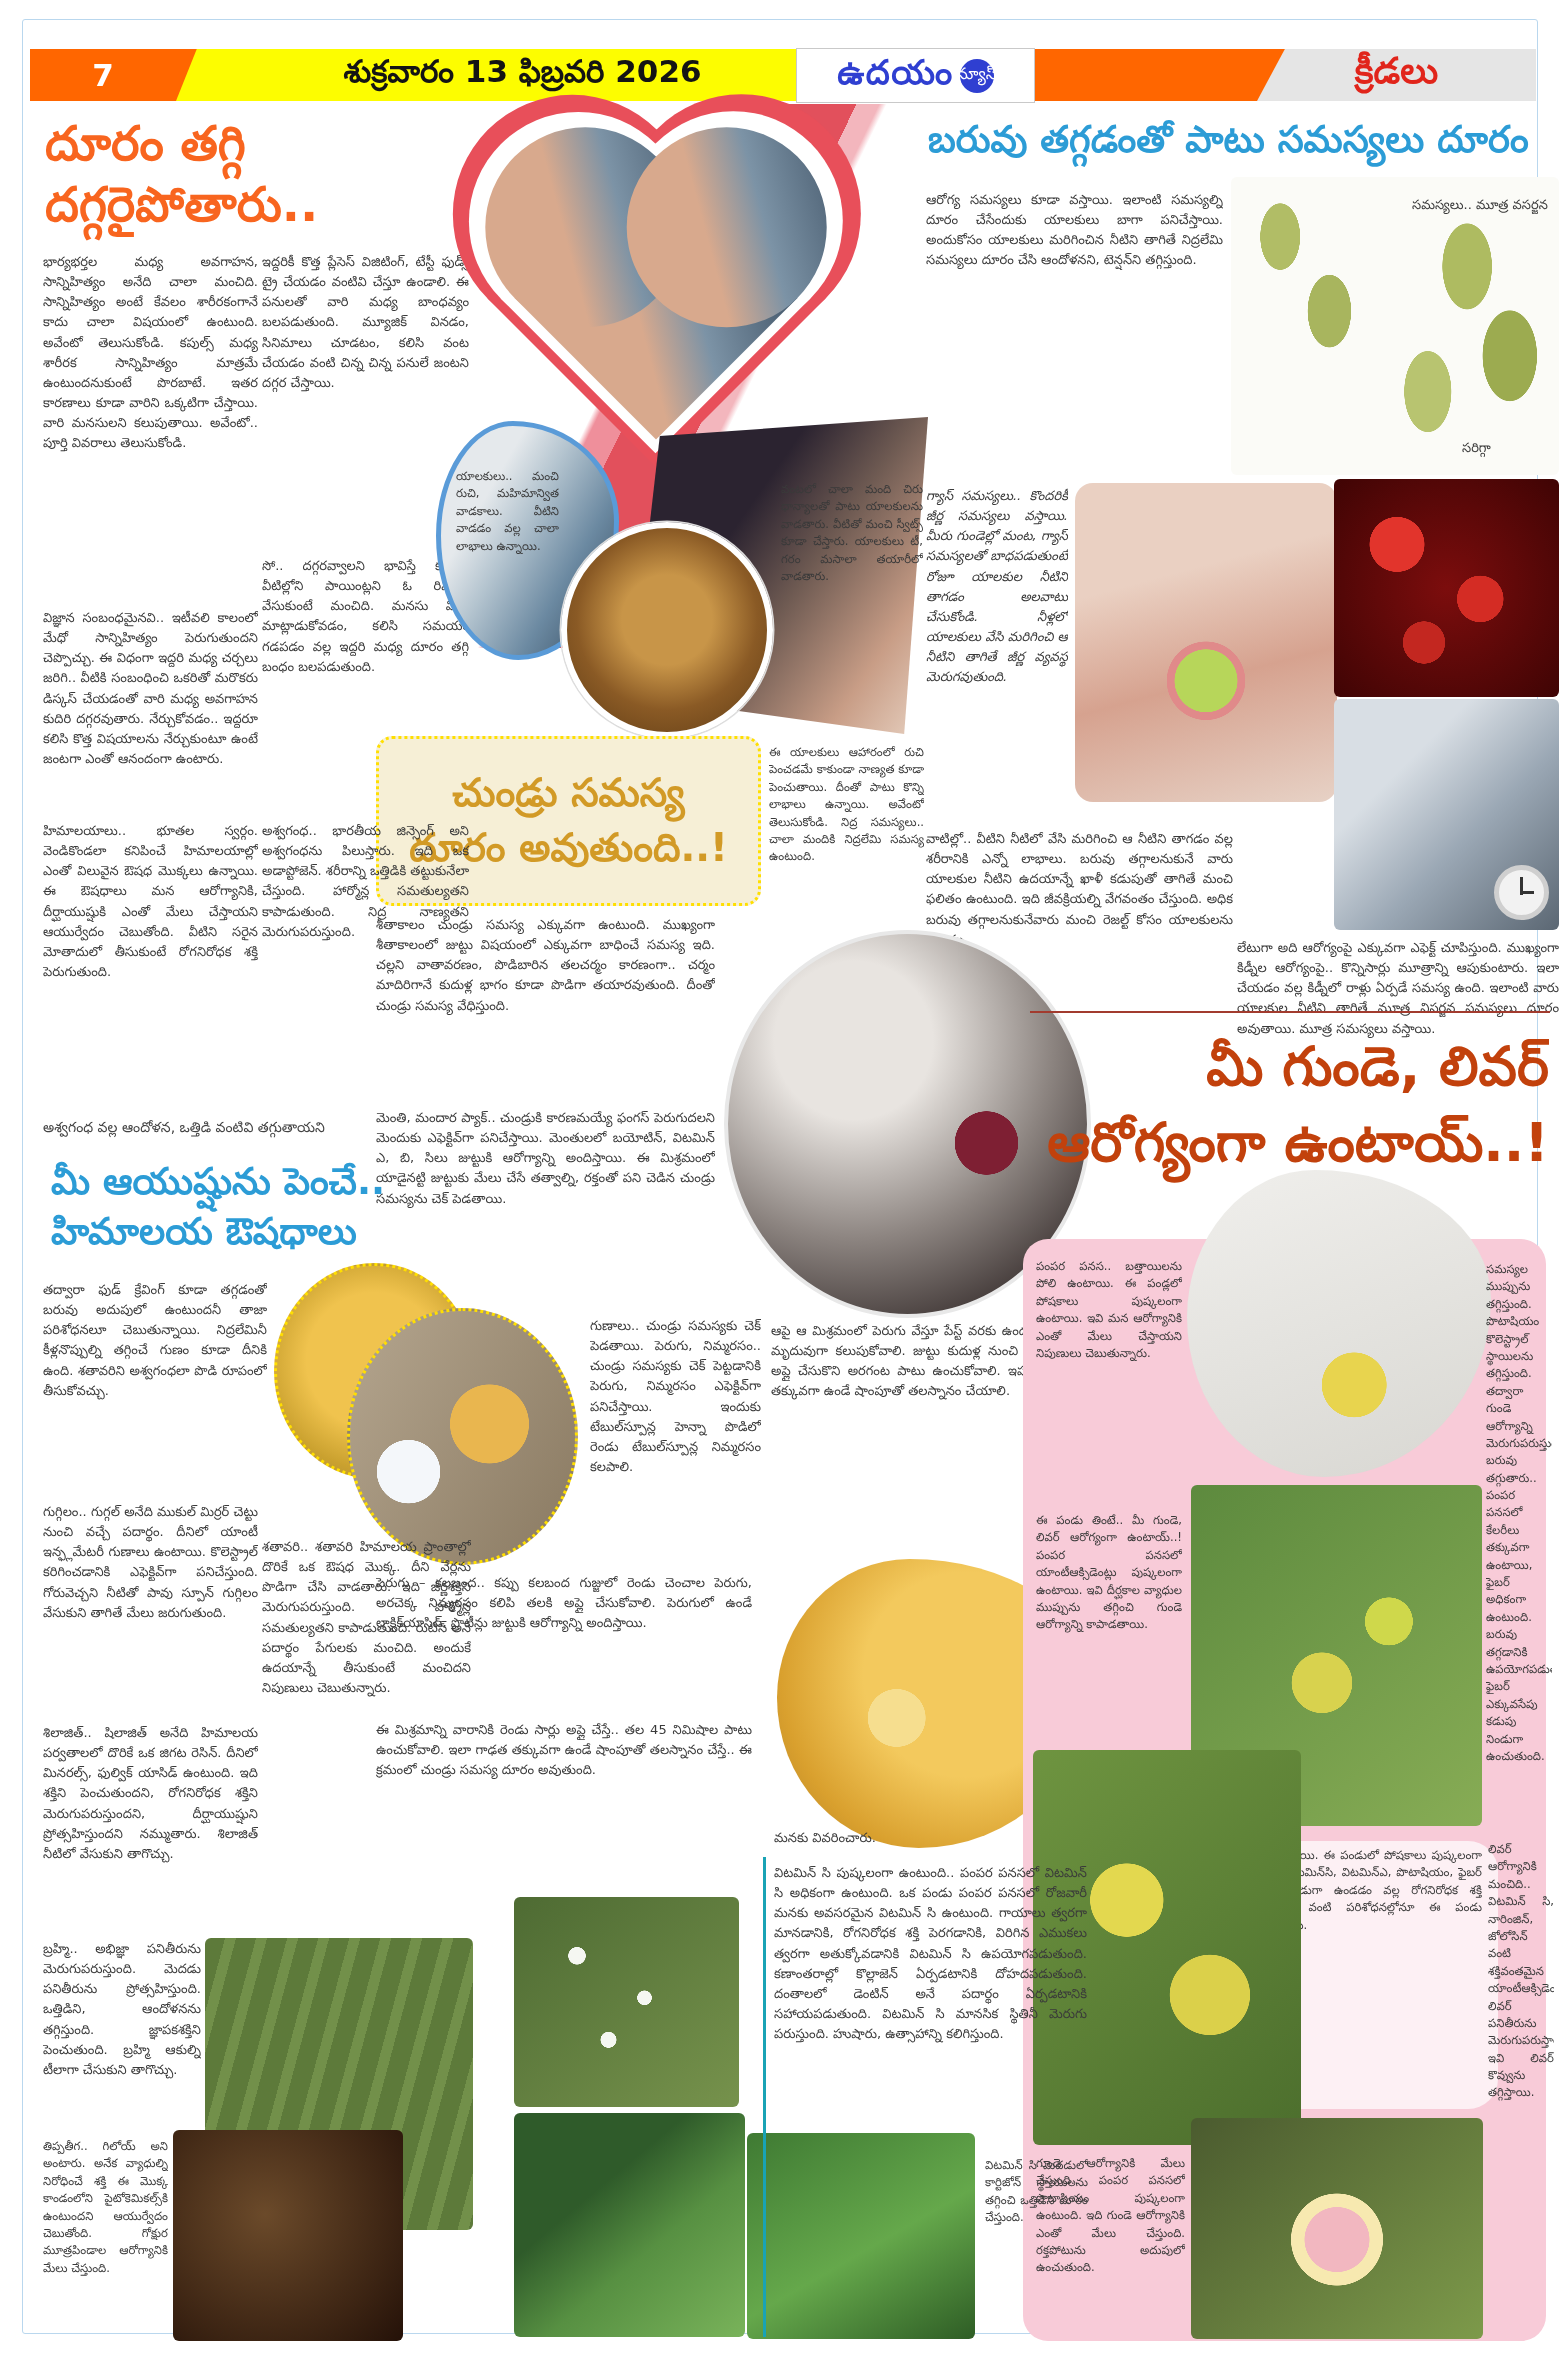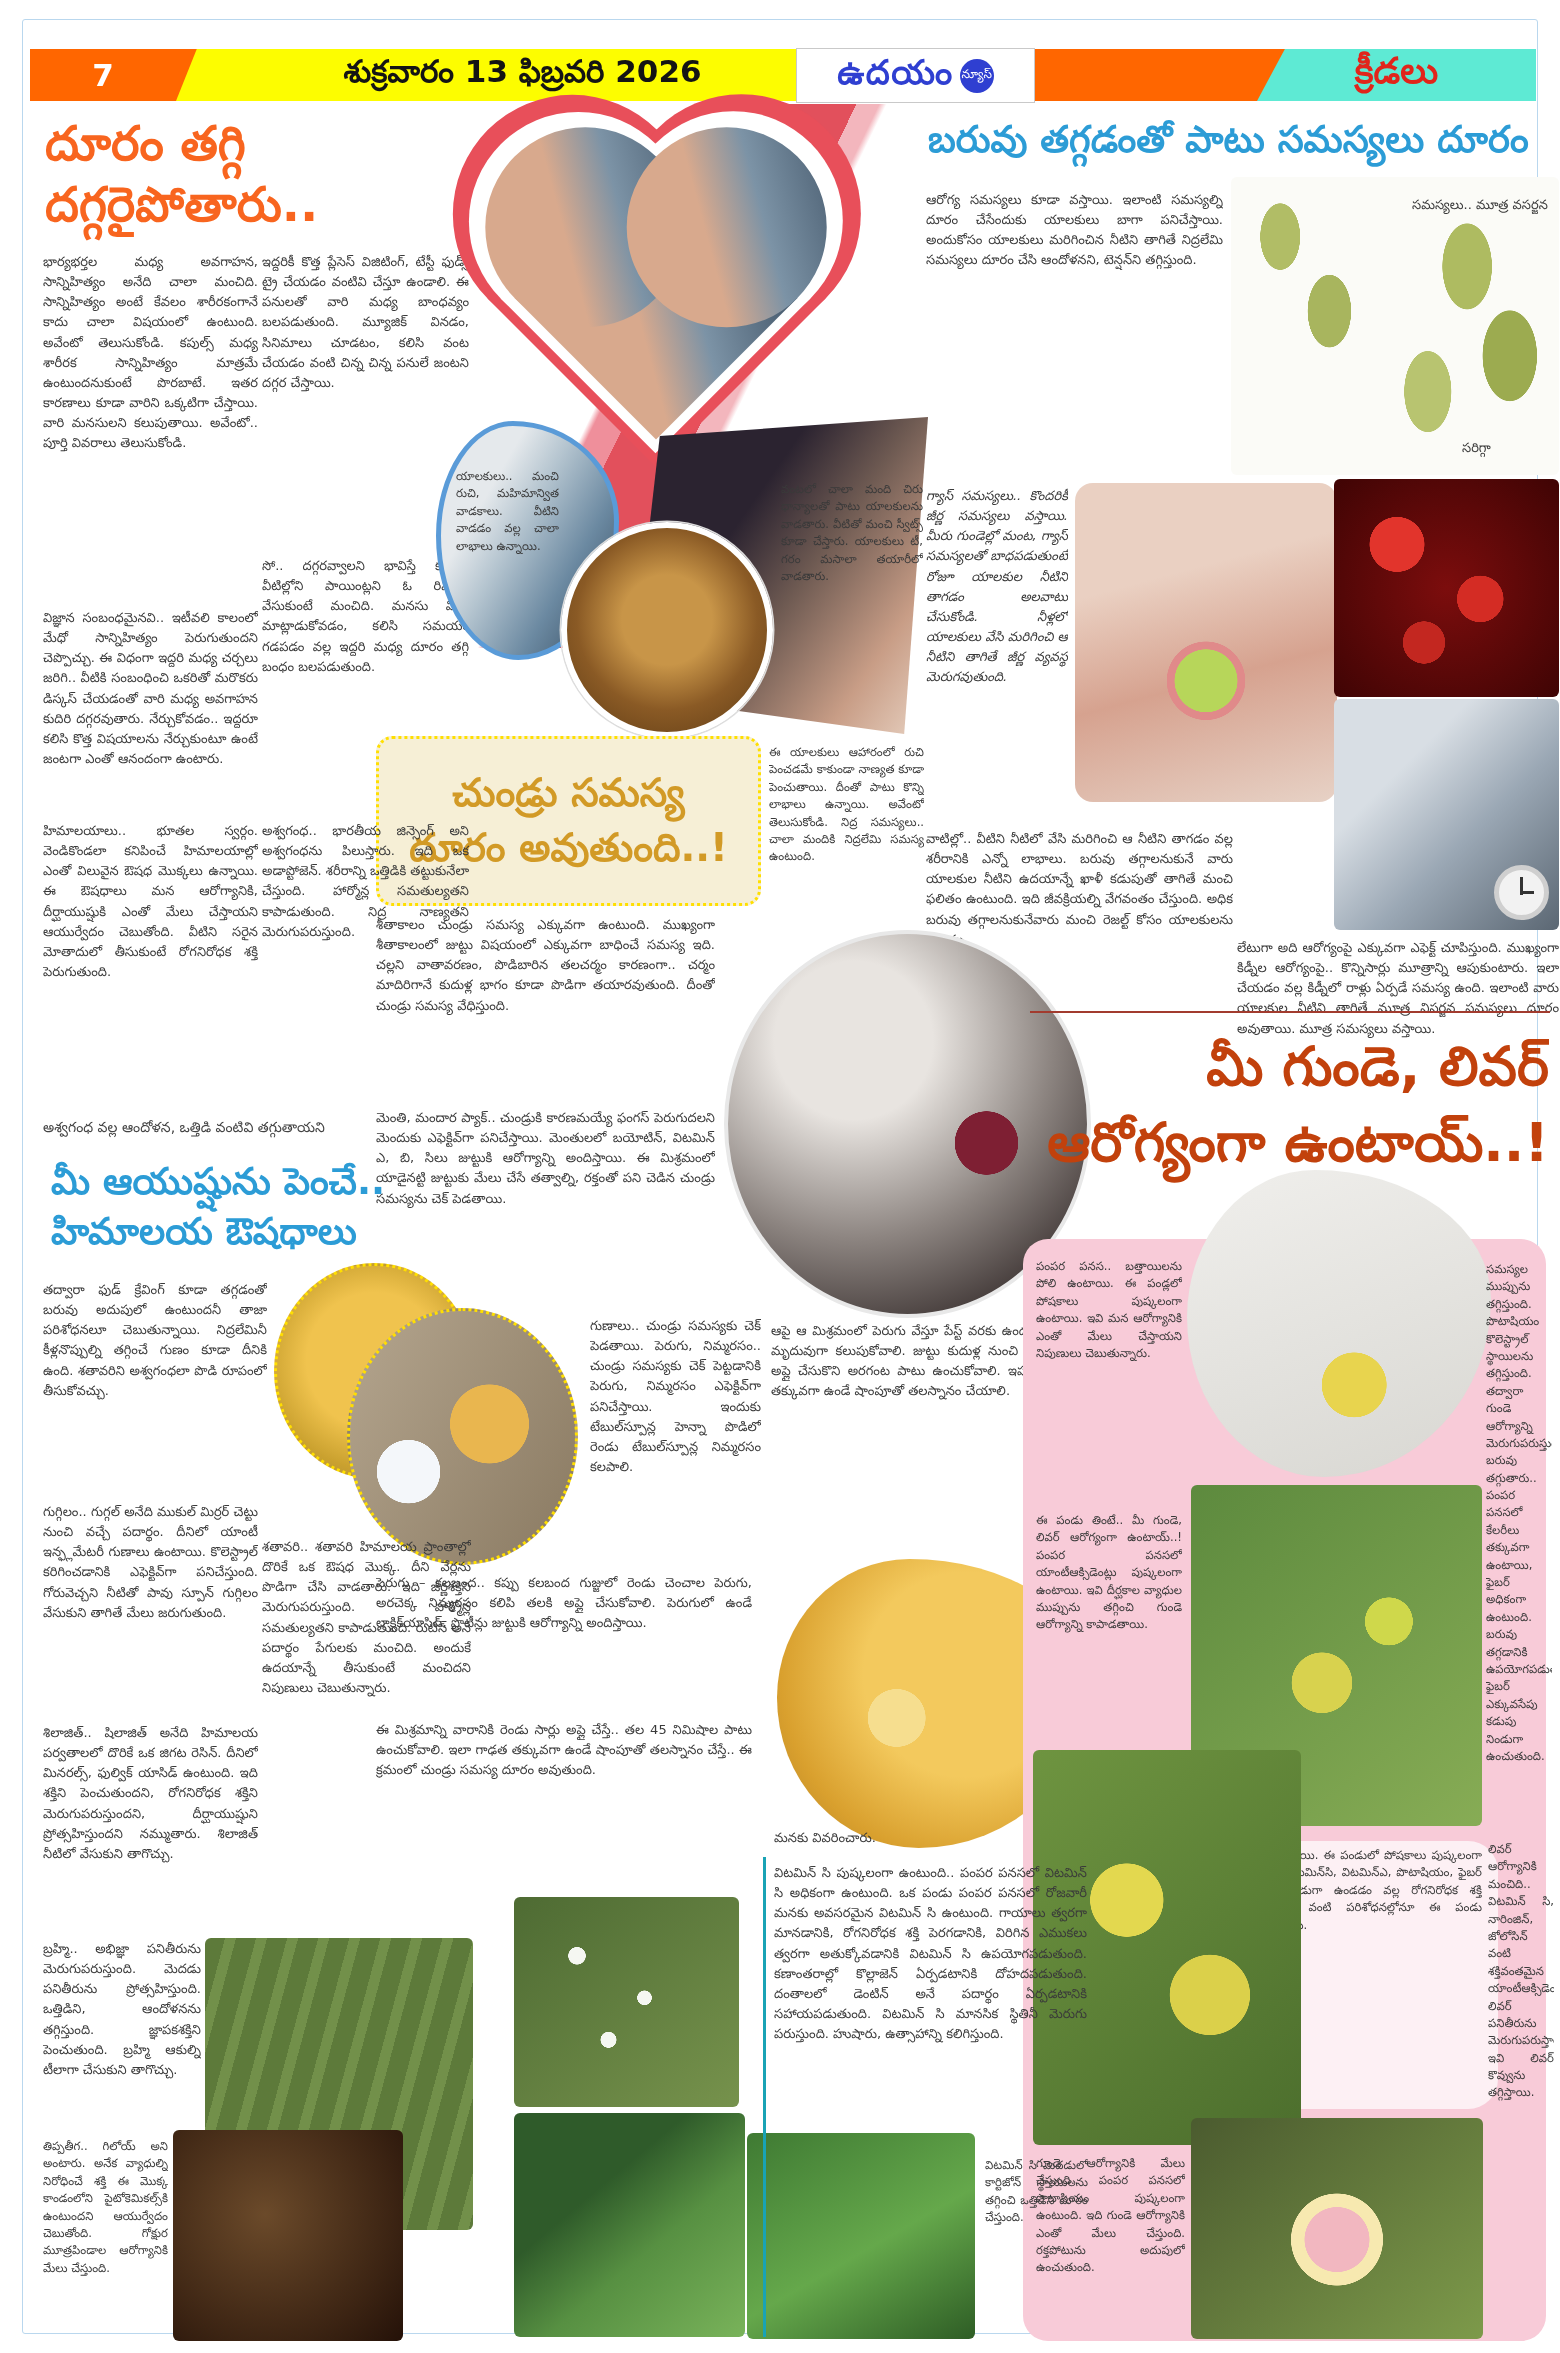--- a/index.html
+++ b/index.html
@@ -13,22 +13,22 @@
   .hdr-bar{background:#ff6600;}
   .hdr-num{background:#ff6600;color:#fff;font-size:31px;font-weight:bold;
            display:flex;align-items:center;justify-content:center;}
   .hdr-date{background:#fdfd00;clip-path:polygon(3% 0,100% 0,97% 100%,0 100%);
             display:flex;align-items:center;justify-content:center;
             font-size:31px;font-weight:bold;color:#141414;}
   .masthead{background:#fff;border:0.7px solid #c9c9c9;display:flex;align-items:center;
             justify-content:center;gap:6px;}
   .masthead-title{color:#2f3fd1;font-size:34px;font-weight:bold;letter-spacing:1.5px;}
   .masthead-badge{background:#2f3fd1;color:#fff;border-radius:50%;width:34px;height:34px;
-            font-size:12px;display:flex;align-items:center;justify-content:center;}
-  .hdr-sport{background:#5eead4;clip-path:polygon(10% 0,100% 0,100% 100%,0 100%);
+            font-size:16px;display:flex;align-items:center;justify-content:center;}
+  .hdr-sport{background:#e5e5e5;clip-path:polygon(10% 0,100% 0,100% 100%,0 100%);
             display:flex;align-items:center;justify-content:center;
             font-size:36px;font-weight:bold;color:#e1251b;}
   
   .hl-a{color:#f8651f;font-size:48px;font-weight:800;line-height:1.28;}
   .hl-b{color:#2c9cd6;font-size:37px;font-weight:800;line-height:1.2;white-space:nowrap;}
   .hl-c{color:#d29a26;font-size:39px;font-weight:800;line-height:1.4;text-align:center;}
   .hl-d{color:#2c9cd6;font-size:37px;font-weight:800;line-height:1.35;margin-left:8px;}
   .hl-e{color:#c2410c;font-size:54px;font-weight:800;text-align:right;line-height:1.2;}
   .cream-box{background:#f6efd6;border:3.7px dotted #ffdf00;border-radius:16.4px;
              display:flex;align-items:center;justify-content:center;}

